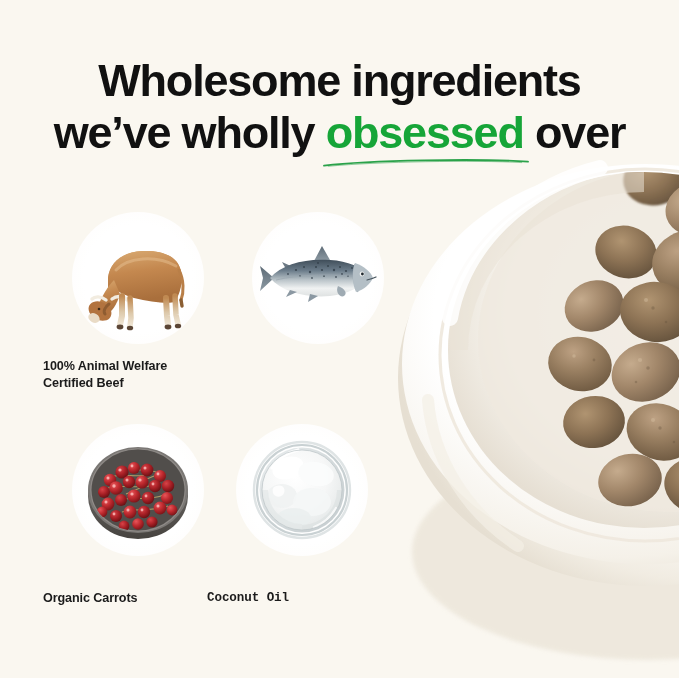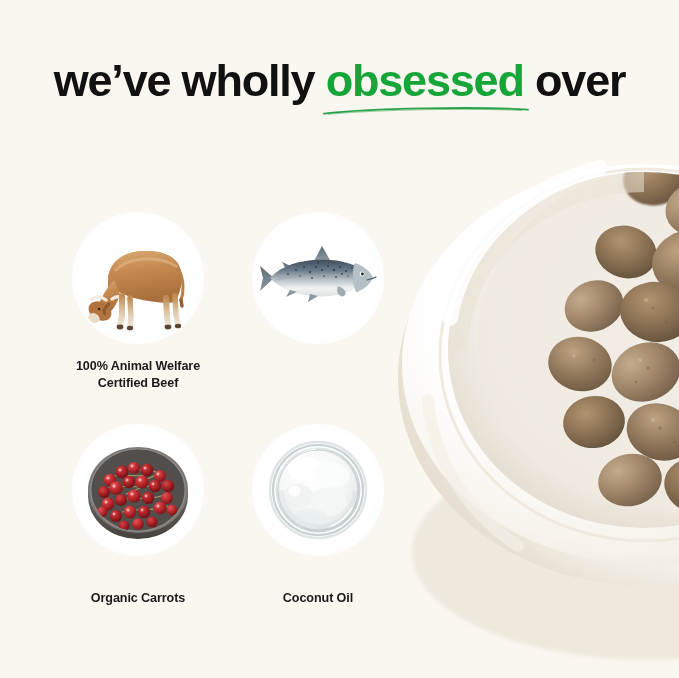--- a/index.html
+++ b/index.html
@@ -64,26 +64,25 @@
     left: 0;
     top: 212px;
     width: 420px;
     height: 420px;
     z-index: 30;
   }
 
   .cell {
     position: absolute;
     width: 190px;
-    text-align: center;
   }
   .cell.c0 { left: 43px;  top: 0; }
   .cell.c1 { left: 223px; top: 0; }
   .cell.c2 { left: 43px;  top: 212px; }
-  .cell.c3 { left: 223px; top: 212px; }
+  .cell.c3 { left: 207px; top: 212px; font-family: Liberation Mono, monospace; }
 
   .disc {
     position: relative;
     width: 132px;
     height: 132px;
     margin: 0 auto;
     border-radius: 50%;
     background: radial-gradient(circle at 50% 50%,
                 #ffffff 0%, #ffffff 58%,
                 rgba(255,255,255,0.88) 74%,
@@ -112,20 +111,21 @@
     z-index: 10;
   }
   .bowl-wrap svg { display: block; width: 100%; height: 100%; }
 </style>
 </head>
 <body>
 
 <div class="stage">
 
   <h1 class="headline">
+    <span class="line line1">Wholesome ingredients</span>
     <span class="line line2"><span>we’ve wholly </span><span class="hl-accent"><span>obsessed</span><svg class="swoosh" viewBox="0 0 200 12" preserveAspectRatio="none">
           <path d="M2 9.6 C 45 4.2, 150 2.4, 198 5.6" fill="none" stroke="#2aa24a" stroke-width="1.9" stroke-linecap="round"></path>
           <path d="M6 10.3 C 52 5.6, 148 4.0, 192 6.6" fill="none" stroke="#2aa24a" stroke-width="0.9" stroke-linecap="round" opacity="0.55"></path>
         </svg></span><span> over</span></span>
   </h1>
 
   <div class="bowl-wrap">
     <svg viewBox="0 0 430 530">
       <defs>
         <radialGradient id="bowlOuter" cx="62%" cy="44%" r="62%">

